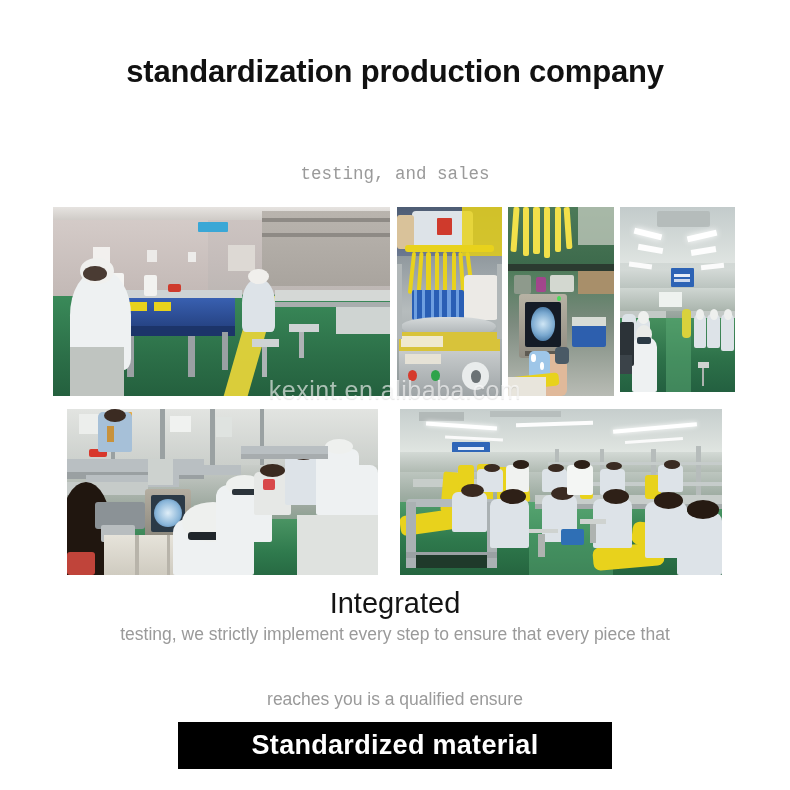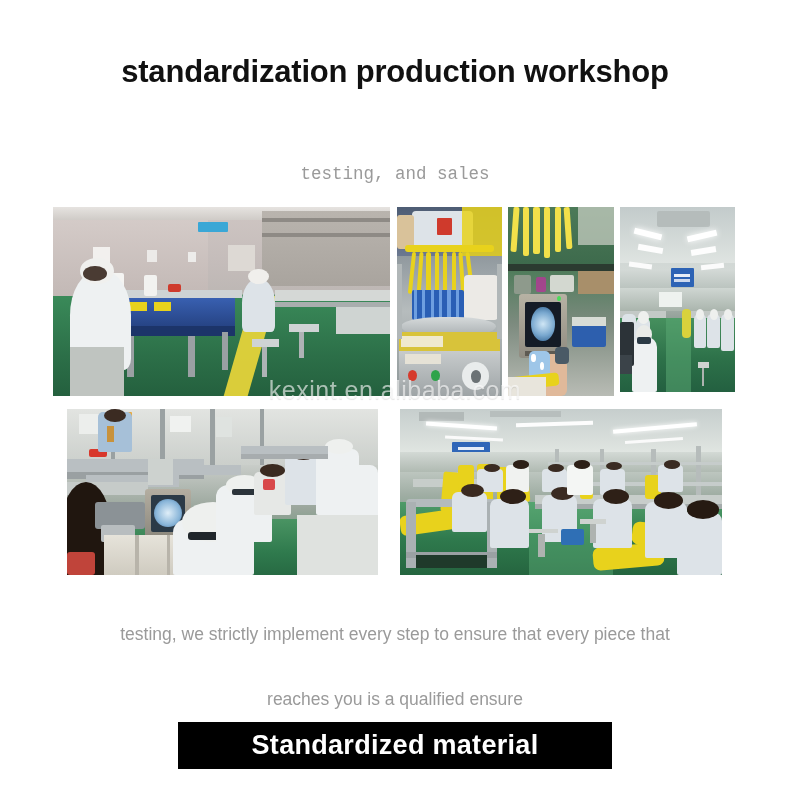--- a/index.html
+++ b/index.html
@@ -134,21 +134,21 @@
     pointer-events: none;
     text-shadow: 0 1px 1px rgba(0,0,0,0.10);
     z-index: 40;
   }
 </style>
 </head>
 <body>
 
 <div class="page">
 
-  <div class="title-main">standardization production workshop</div>
+  <div class="title-main">standardization production company</div>
   <div class="subcopy sub3">testing, and sales</div>
 
   <div class="photo" style="left:53px; top:207px; width:337px; height:189px;">
     <div class="scene" style="background:linear-gradient(180deg,#cfc6c3 0%,#c4bcba 30%,#bdb7b4 46%,#2f7a4d 47%,#2b7049 100%);">
 
       <div class="band" style="left:0;top:0;width:46%;height:48%;background:linear-gradient(180deg,#d7cecb,#c2b8b5);"></div>
 
       <div class="band" style="left:0;top:0;width:100%;height:7%;background:linear-gradient(180deg,#e6e3e0,#cfcbc7);"></div>
 
       <div class="band" style="left:43%;top:8%;width:9%;height:5%;background:#3aa7d6;border-radius:1px;"></div>
@@ -480,20 +480,21 @@
       <div class="band" style="left:43%;top:75%;width:2%;height:14%;background:#aeb3b0;"></div>
       <div class="band" style="left:56%;top:66%;width:8%;height:3%;background:#cfd3d0;"></div>
       <div class="band" style="left:59%;top:69%;width:2%;height:12%;background:#aeb3b0;"></div>
 
       <div class="band" style="left:50%;top:72%;width:7%;height:10%;background:#2f6fb5;border-radius:2px;"></div>
     </div>
   </div>
 
   <div class="watermark">kexint.en.alibaba.com</div>
 
+  <div class="title-second">Integrated</div>
   <div class="bsub bsub2">testing, we strictly implement every step to ensure that every piece that</div>
   <div class="bsub bsub3">reaches you is a qualified ensure</div>
 
   <div class="banner">
     <span class="banner-label">Standardized material</span>
   </div>
 
 </div>
 
 </body></html>

